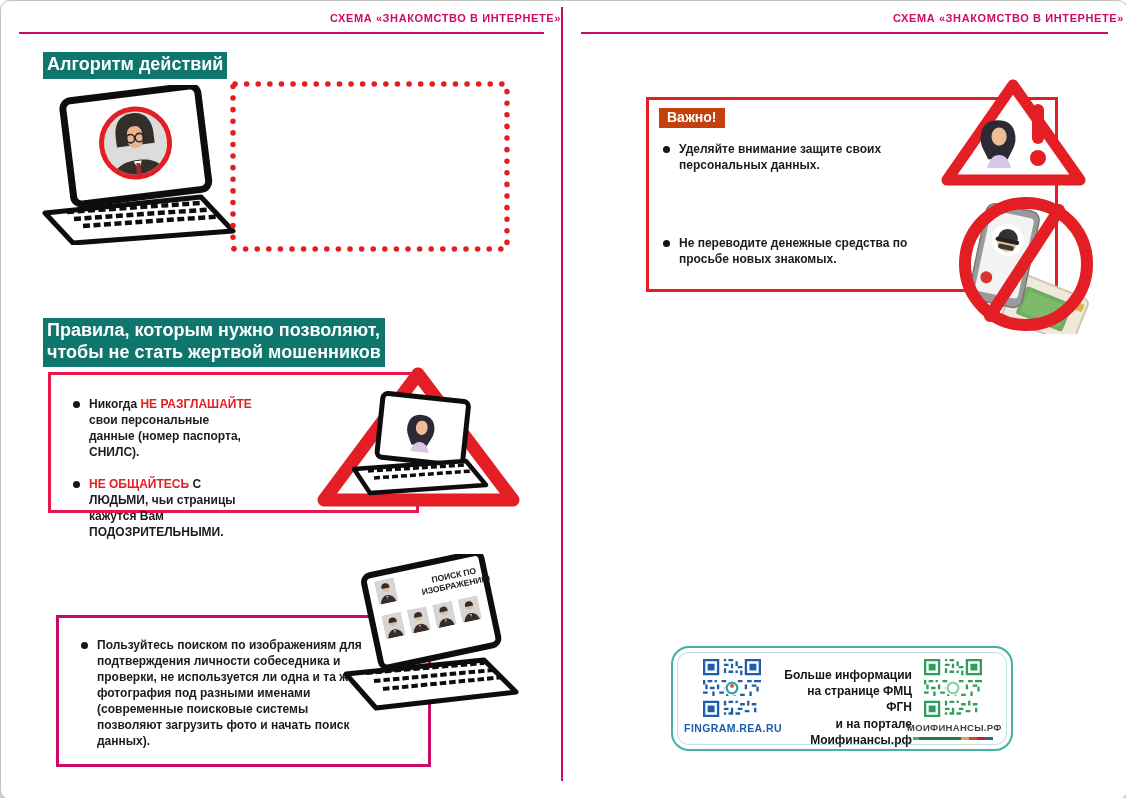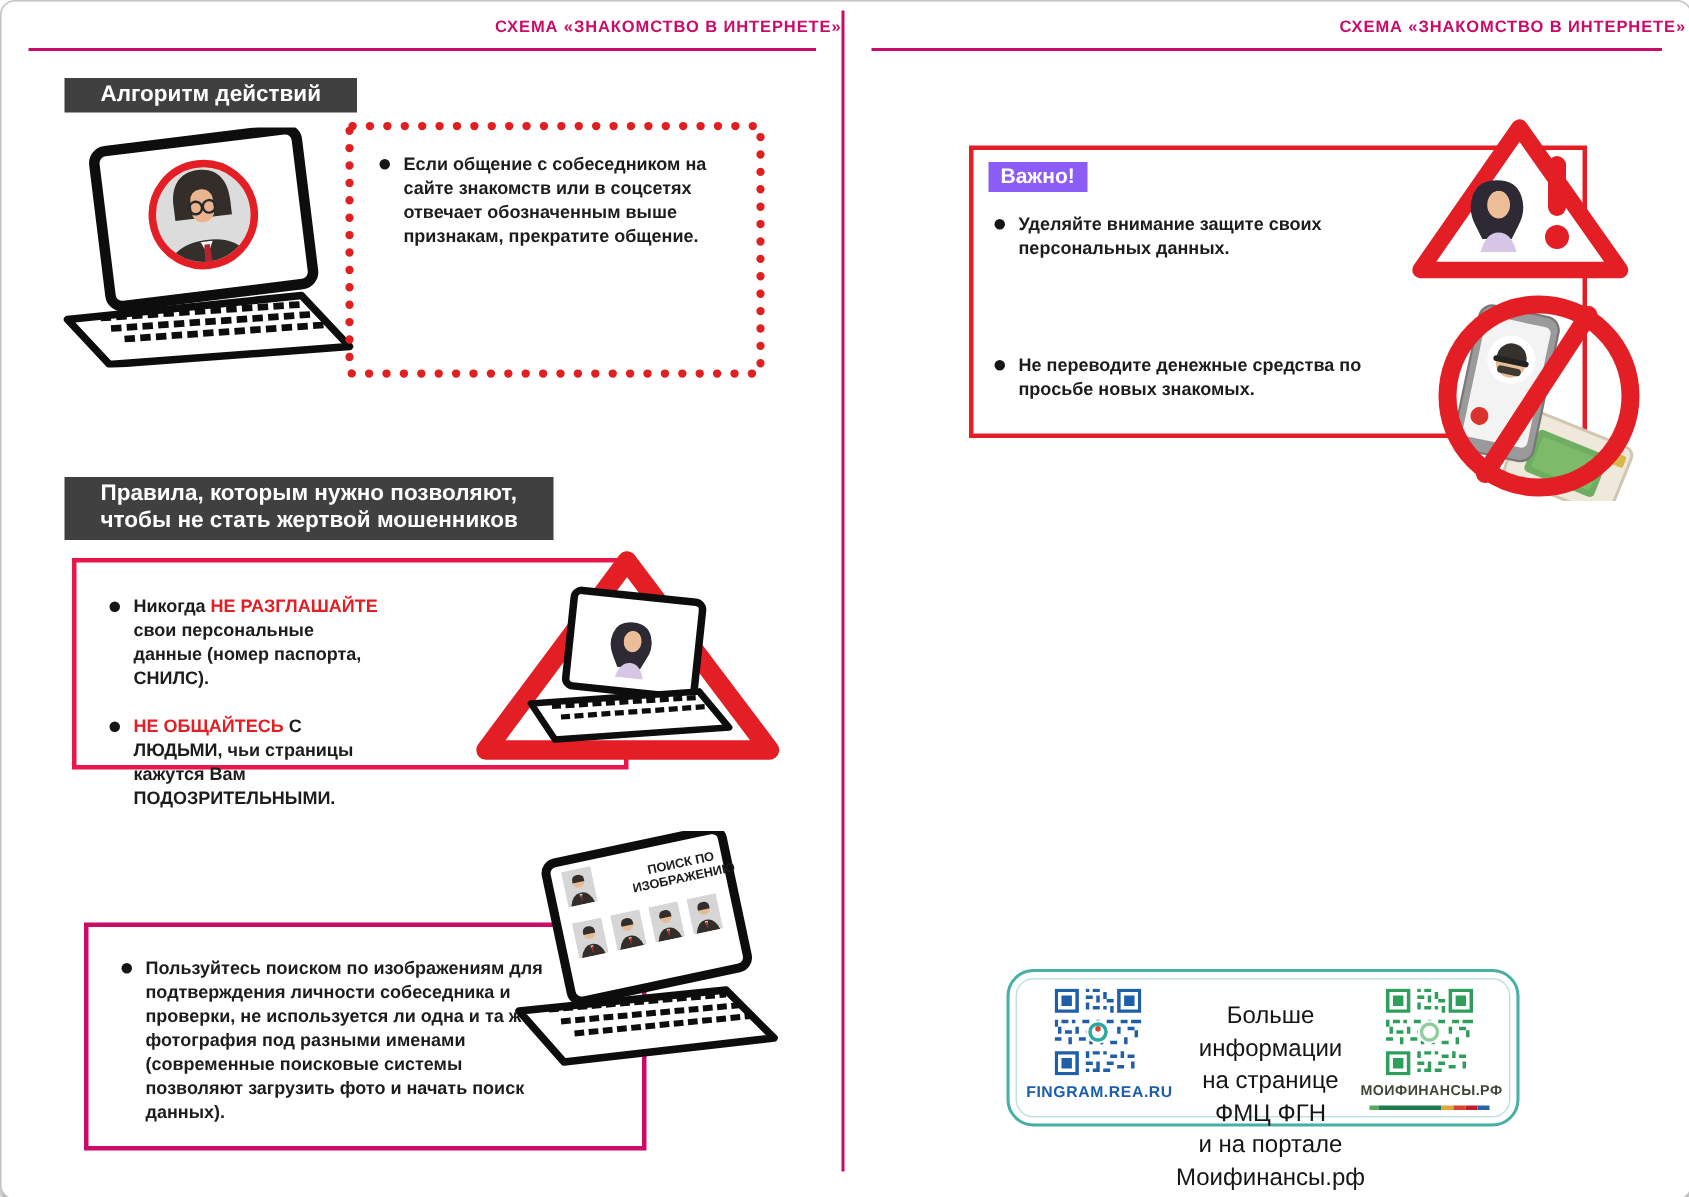--- a/index.html
+++ b/index.html
@@ -4,41 +4,41 @@
 <style>
   html,body{margin:0;padding:0;background:#fff;}
   body{font-family:"Liberation Sans", sans-serif;}
   .sheet{position:relative;width:1126px;height:798px;background:#fff;border:1px solid #c3c3c3;
          border-radius:10px;box-shadow:0 4px 5px rgba(0,0,0,.35);overflow:hidden;}
   .abs{position:absolute;}
   .divider{position:absolute;left:560px;top:6px;width:2px;height:774px;background:#cb0b67;}
   .hdr-title{position:absolute;top:11px;text-align:right;color:#cb0b67;font-weight:700;
              font-size:11px;letter-spacing:.6px;}
   .hdr-line{position:absolute;top:31px;height:2px;background:#cb0b67;}
-  .sec-title{position:absolute;background:#404040;color:#fff;font-weight:700;font-size:15px;
-             padding:2px 24px 3px;line-height:1.22;}
-  .red-label{position:absolute;background:#8b5cf6;color:#fff;font-weight:700;font-size:14px;
+  .sec-title{position:absolute;background:#0f766e;color:#fff;font-weight:700;font-size:18px;
+             padding:2px 4px 3px;line-height:1.22;}
+  .red-label{position:absolute;background:#c2410c;color:#fff;font-weight:700;font-size:14px;
              padding:1px 8px 3px;}
   .bullet{display:flex;gap:9px;}
   .bullet .dot{flex:none;width:7px;height:7px;border-radius:50%;background:#151515;margin-top:4px;}
   .btext{font-size:12px;font-weight:700;color:#1d1b1c;line-height:1.33;}
   .redtxt{color:#e31e24;}
   .box{position:absolute;background:#fff;}
   .rules-box{border:3px solid #e8174b;}
   .search-box{border:3px solid #cb0b67;margin-top:37px;}
   .imp-box{border:3px solid #e31e24;}
   .dotted-wrap{position:absolute;}
   .dotted-wrap svg.border{position:absolute;left:0;top:0;}
   .dotted-content{position:absolute;left:24px;top:22px;display:flex;flex-direction:column;gap:15px;}
   .g{position:absolute;}
   .qr-panel{position:absolute;border:2px solid #45b0a3;border-radius:18px;background:#fff;
             box-shadow:inset 0 0 0 4px #fff, inset 0 0 0 5px #bfe3de;}
   .qr-label-blue{color:#1b5eab;font-weight:700;font-size:10.5px;letter-spacing:.4px;text-align:center;}
   .qr-label-green{color:#3e4637;font-weight:700;font-size:9.5px;letter-spacing:.3px;text-align:center;}
-  .qr-info{font-size:16px;font-weight:400;color:#151515;line-height:1.35;text-align:center;}
+  .qr-info{font-size:12px;font-weight:700;color:#151515;line-height:1.35;text-align:right;}
   .color-bar{display:flex;height:3px;margin-top:3px;}
   .color-bar span{display:block;height:3px;}
   .laptop-caption{position:absolute;font-size:8.5px;font-weight:700;color:#1d1b1c;text-align:center;
                   line-height:1.15;transform:rotate(-12deg);}
 </style>
 </head>
 <body>
 
 <div class="sheet">
 
@@ -100,24 +100,20 @@
         <path d="M37 134 L172 124.5"></path>
         <path d="M46 141 L181 131.5"></path>
     </g>
   </svg>
 
   <div class="dotted-wrap" style="left:228px;top:79px;width:282px;height:173px">
     <svg class="border" width="282" height="173">
       <rect x="4" y="4" width="274" height="165" rx="2" fill="none" stroke="#e02020" stroke-width="5.5" stroke-linecap="round" stroke-dasharray="0.1 11.5"></rect>
     </svg>
     <div class="dotted-content" style="width:232px">
-      <div class="bullet">
-        <span class="dot"></span>
-        <span class="btext">Если общение с собеседником на сайте знакомств или в соцсетях отвечает обозначенным выше признакам, прекратите общение.</span>
-      </div>
     </div>
   </div>
 
   <div class="sec-title" style="left:42px;top:317px">
     <div>Правила, которым нужно позволяют,</div>
     <div>чтобы не стать жертвой мошенников</div>
   </div>
 
   <div class="box rules-box" style="left:47px;top:371px;width:365px;height:135px">
     <div style="position:absolute;left:22px;top:22px;width:185px;display:flex;flex-direction:column;gap:16px">

